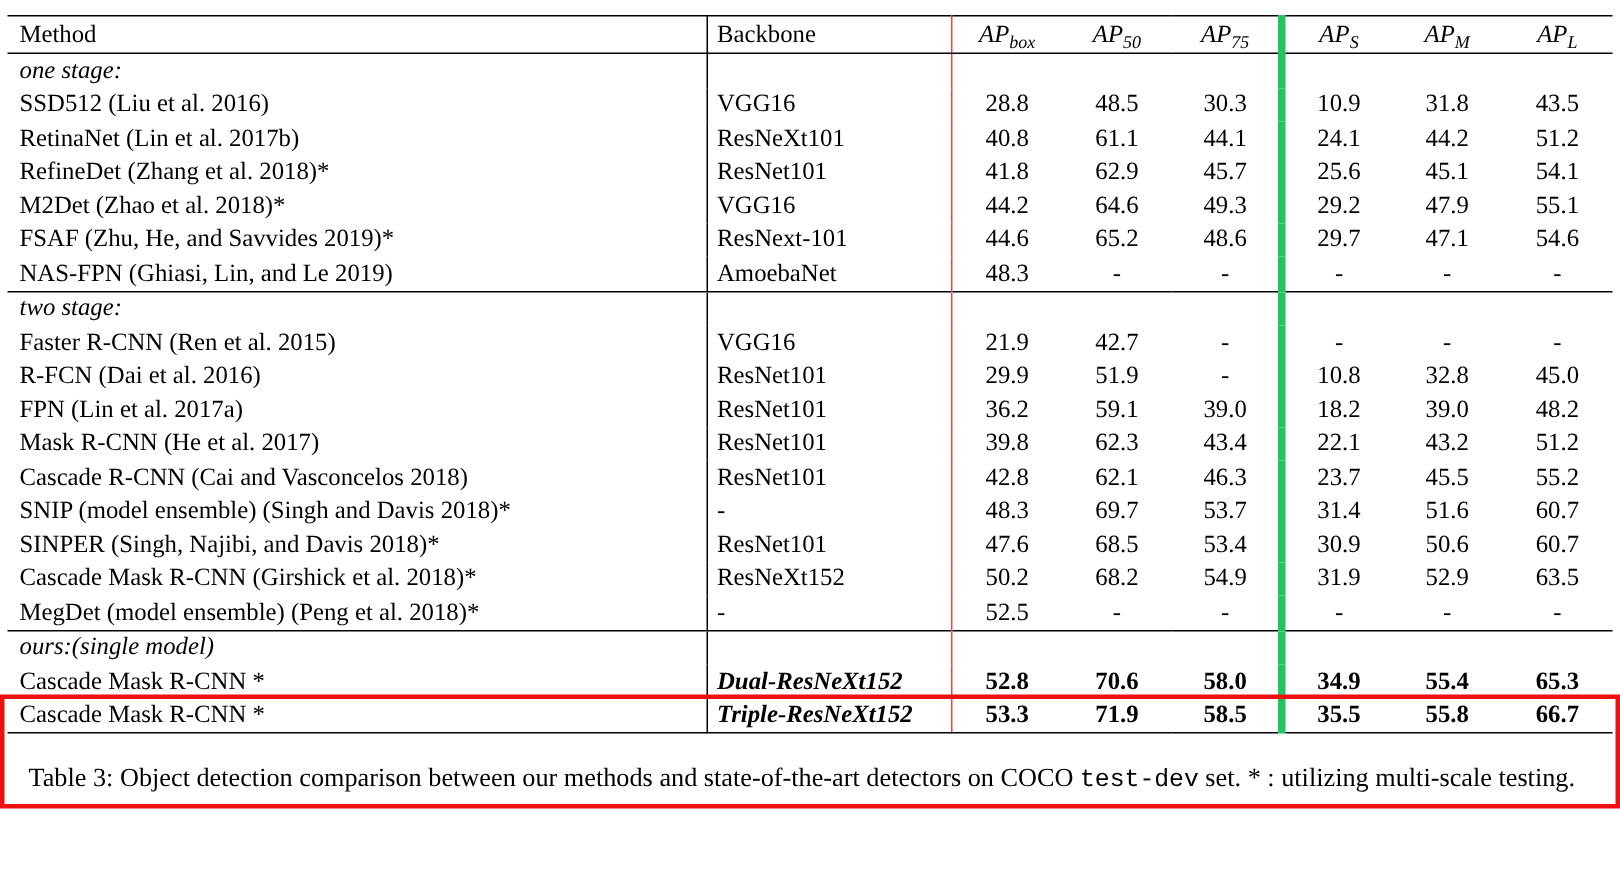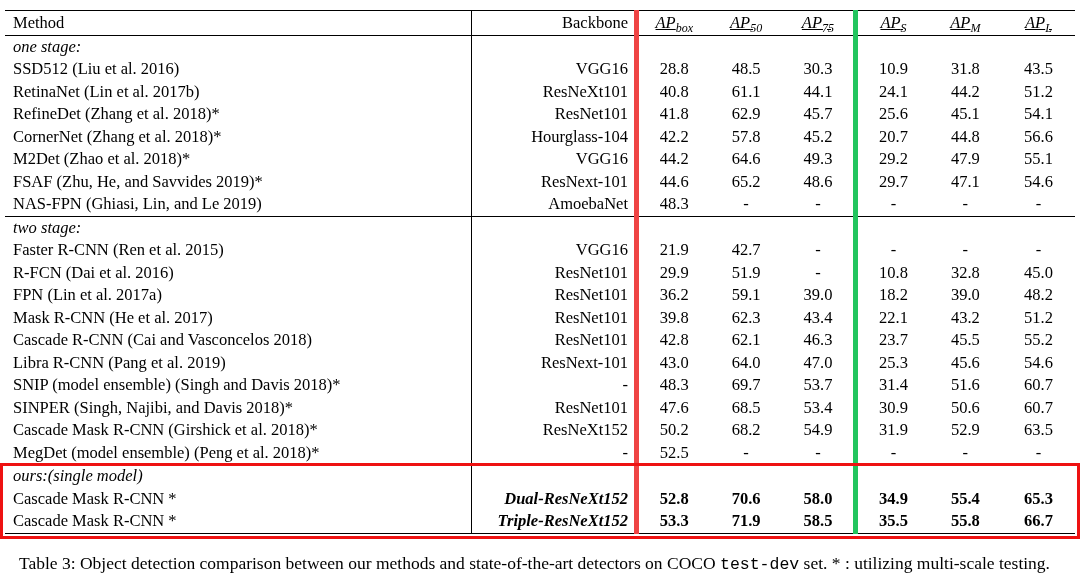--- a/index.html
+++ b/index.html
@@ -35,24 +35,24 @@
     height: 24px;
   }
   td, th {
     height: 22.5px;
     padding: 0 6px;
     line-height: 1.15;
     white-space: nowrap;
     overflow: hidden;
   }
   .col-0 { text-align: left; width: 452px; border-right: 1px solid #000; padding-left: 8px; }
-  .col-1 { text-align: right; width: 150px; border-right: 5px solid #ef4444; }
+  .col-1 { text-align: left; width: 150px; border-right: 1px solid #ef4444; }
   .col-2, .col-3, .col-4, .col-5, .col-6, .col-7 { text-align: center; }
   .col-4 { border-right: 5px solid #22c55e; }
-  th.math { font-style: italic; text-decoration: underline; }
+  th.math { font-style: italic; }
   th.math sub { font-size: 12px; font-style: italic; line-height: 0; }
   tr.section-row td { border-top: 1px solid #000; margin-left: 36px; }
   td.section-label { font-style: italic; }
   tbody tr:last-child td { border-bottom: 1px solid #000; }
   tr.ours td { font-weight: bold; margin-left: 21px; }
   tr.ours td.col-0 { font-weight: normal; }
   tr.ours td.col-1 { font-style: italic; }
   .hl-box {
     position: absolute;
     border: 3px solid #ee1111;
@@ -124,30 +124,20 @@
             <td class="col-0">RefineDet (Zhang et al. 2018)*</td>
             <td class="col-1">ResNet101</td>
             <td class="col-2">41.8</td>
             <td class="col-3">62.9</td>
             <td class="col-4">45.7</td>
             <td class="col-5">25.6</td>
             <td class="col-6">45.1</td>
             <td class="col-7">54.1</td>
           </tr>
           <tr>
-            <td class="col-0">CornerNet (Zhang et al. 2018)*</td>
-            <td class="col-1">Hourglass-104</td>
-            <td class="col-2">42.2</td>
-            <td class="col-3">57.8</td>
-            <td class="col-4">45.2</td>
-            <td class="col-5">20.7</td>
-            <td class="col-6">44.8</td>
-            <td class="col-7">56.6</td>
-          </tr>
-          <tr>
             <td class="col-0">M2Det (Zhao et al. 2018)*</td>
             <td class="col-1">VGG16</td>
             <td class="col-2">44.2</td>
             <td class="col-3">64.6</td>
             <td class="col-4">49.3</td>
             <td class="col-5">29.2</td>
             <td class="col-6">47.9</td>
             <td class="col-7">55.1</td>
           </tr>
           <tr>
@@ -224,30 +214,20 @@
             <td class="col-0">Cascade R-CNN (Cai and Vasconcelos 2018)</td>
             <td class="col-1">ResNet101</td>
             <td class="col-2">42.8</td>
             <td class="col-3">62.1</td>
             <td class="col-4">46.3</td>
             <td class="col-5">23.7</td>
             <td class="col-6">45.5</td>
             <td class="col-7">55.2</td>
           </tr>
           <tr>
-            <td class="col-0">Libra R-CNN (Pang et al. 2019)</td>
-            <td class="col-1">ResNext-101</td>
-            <td class="col-2">43.0</td>
-            <td class="col-3">64.0</td>
-            <td class="col-4">47.0</td>
-            <td class="col-5">25.3</td>
-            <td class="col-6">45.6</td>
-            <td class="col-7">54.6</td>
-          </tr>
-          <tr>
             <td class="col-0">SNIP (model ensemble) (Singh and Davis 2018)*</td>
             <td class="col-1">-</td>
             <td class="col-2">48.3</td>
             <td class="col-3">69.7</td>
             <td class="col-4">53.7</td>
             <td class="col-5">31.4</td>
             <td class="col-6">51.6</td>
             <td class="col-7">60.7</td>
           </tr>
           <tr>

